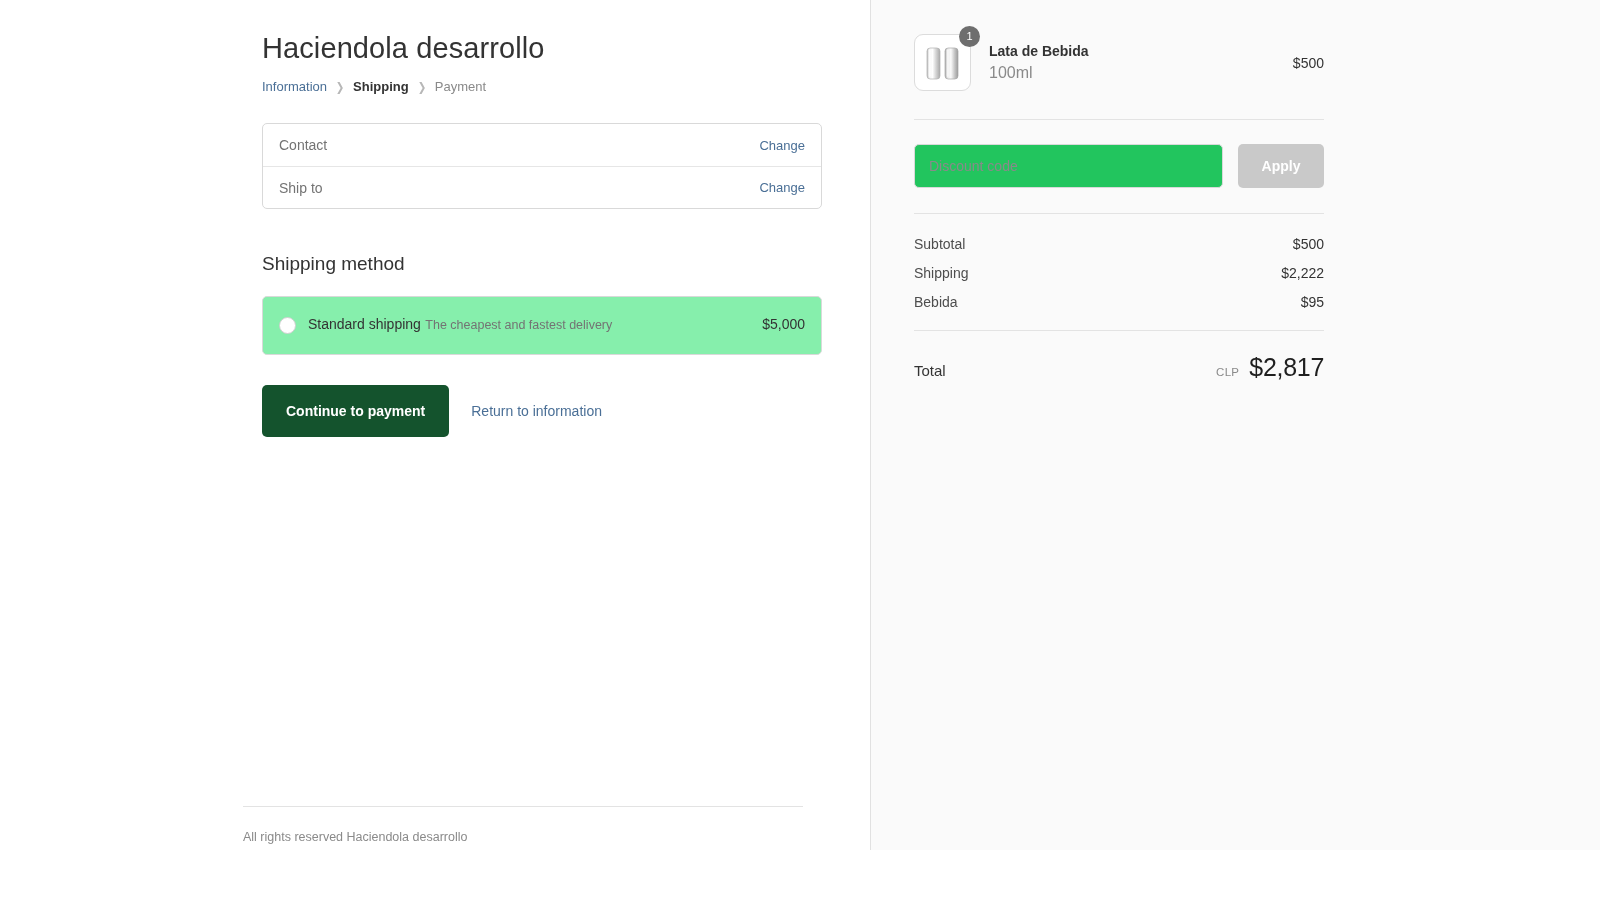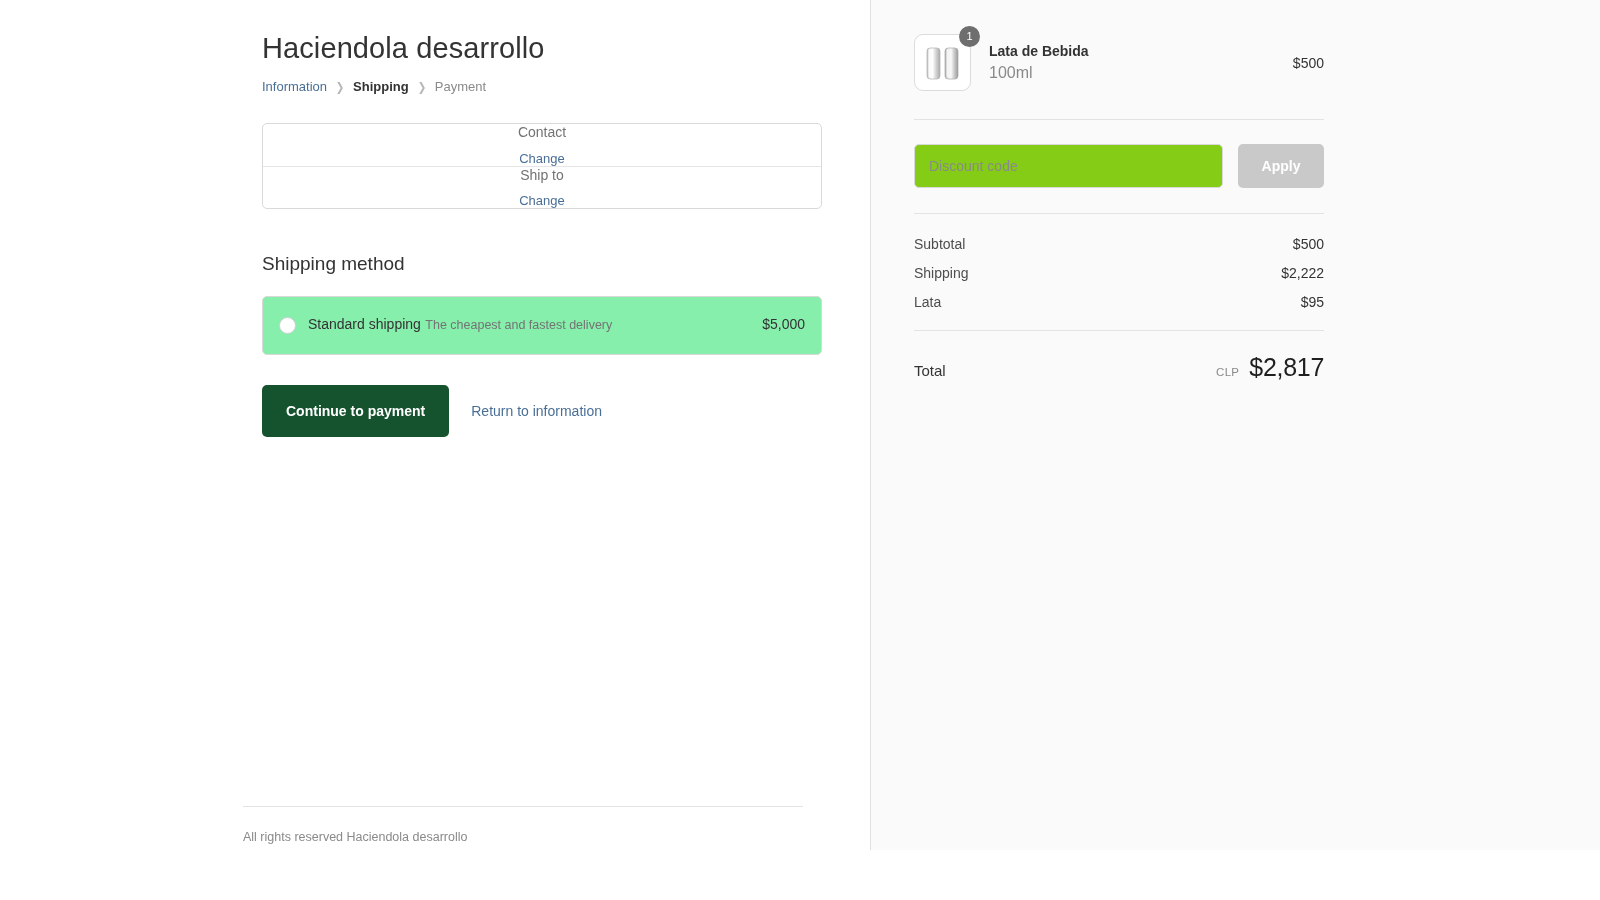--- a/index.html
+++ b/index.html
@@ -67,21 +67,20 @@
     border-radius: 5px;
     background: #ffffff;
   }
   .review-row {
     display: flex;
     align-items: center;
     justify-content: center;
     height: 42px;
     padding: 0 16px;
     font-size: 14px;
-    flex-direction: column;
   }
   .review-row + .review-row { border-top: 1px solid #e6e6e6; }
   .review-label { color: #737373; }
   .review-value { color: #333333; flex: 1; padding-left: 18px; font-size: 13px; }
   .change-link {
     color: #4a6f96;
     font-size: 13px;
     text-decoration: none;
     cursor: pointer;
   }
@@ -216,21 +215,21 @@
     align-items: stretch;
     gap: 15px;
     padding-top: 24px;
     padding-bottom: 25px;
   }
   .discount-input {
     flex: 1;
     height: 44px;
     border: 1px solid #d9d9d9;
     border-radius: 5px;
-    background: #84cc16;
+    background: #22c55e;
     padding: 0 14px;
     font-size: 14px;
     color: #333333;
     font-family: "Liberation Sans", sans-serif;
     outline: none;
   }
   .discount-input::placeholder { color: #8a8a8a; }
   .apply-btn {
     width: 86px;
     height: 44px;
@@ -373,21 +372,21 @@
       <div class="cost-lines">
         <div class="cost-row">
           <span class="cost-label">Subtotal</span>
           <span class="cost-value">$500</span>
         </div>
         <div class="cost-row">
           <span class="cost-label">Shipping</span>
           <span class="cost-value">$2,222</span>
         </div>
         <div class="cost-row">
-          <span class="cost-label">Lata</span>
+          <span class="cost-label">Bebida</span>
           <span class="cost-value">$95</span>
         </div>
       </div>
 
       <div class="divider"></div>
 
       <div class="total-row">
         <span class="total-label">Total</span>
         <span class="total-right">
           <span class="total-currency">CLP</span>

